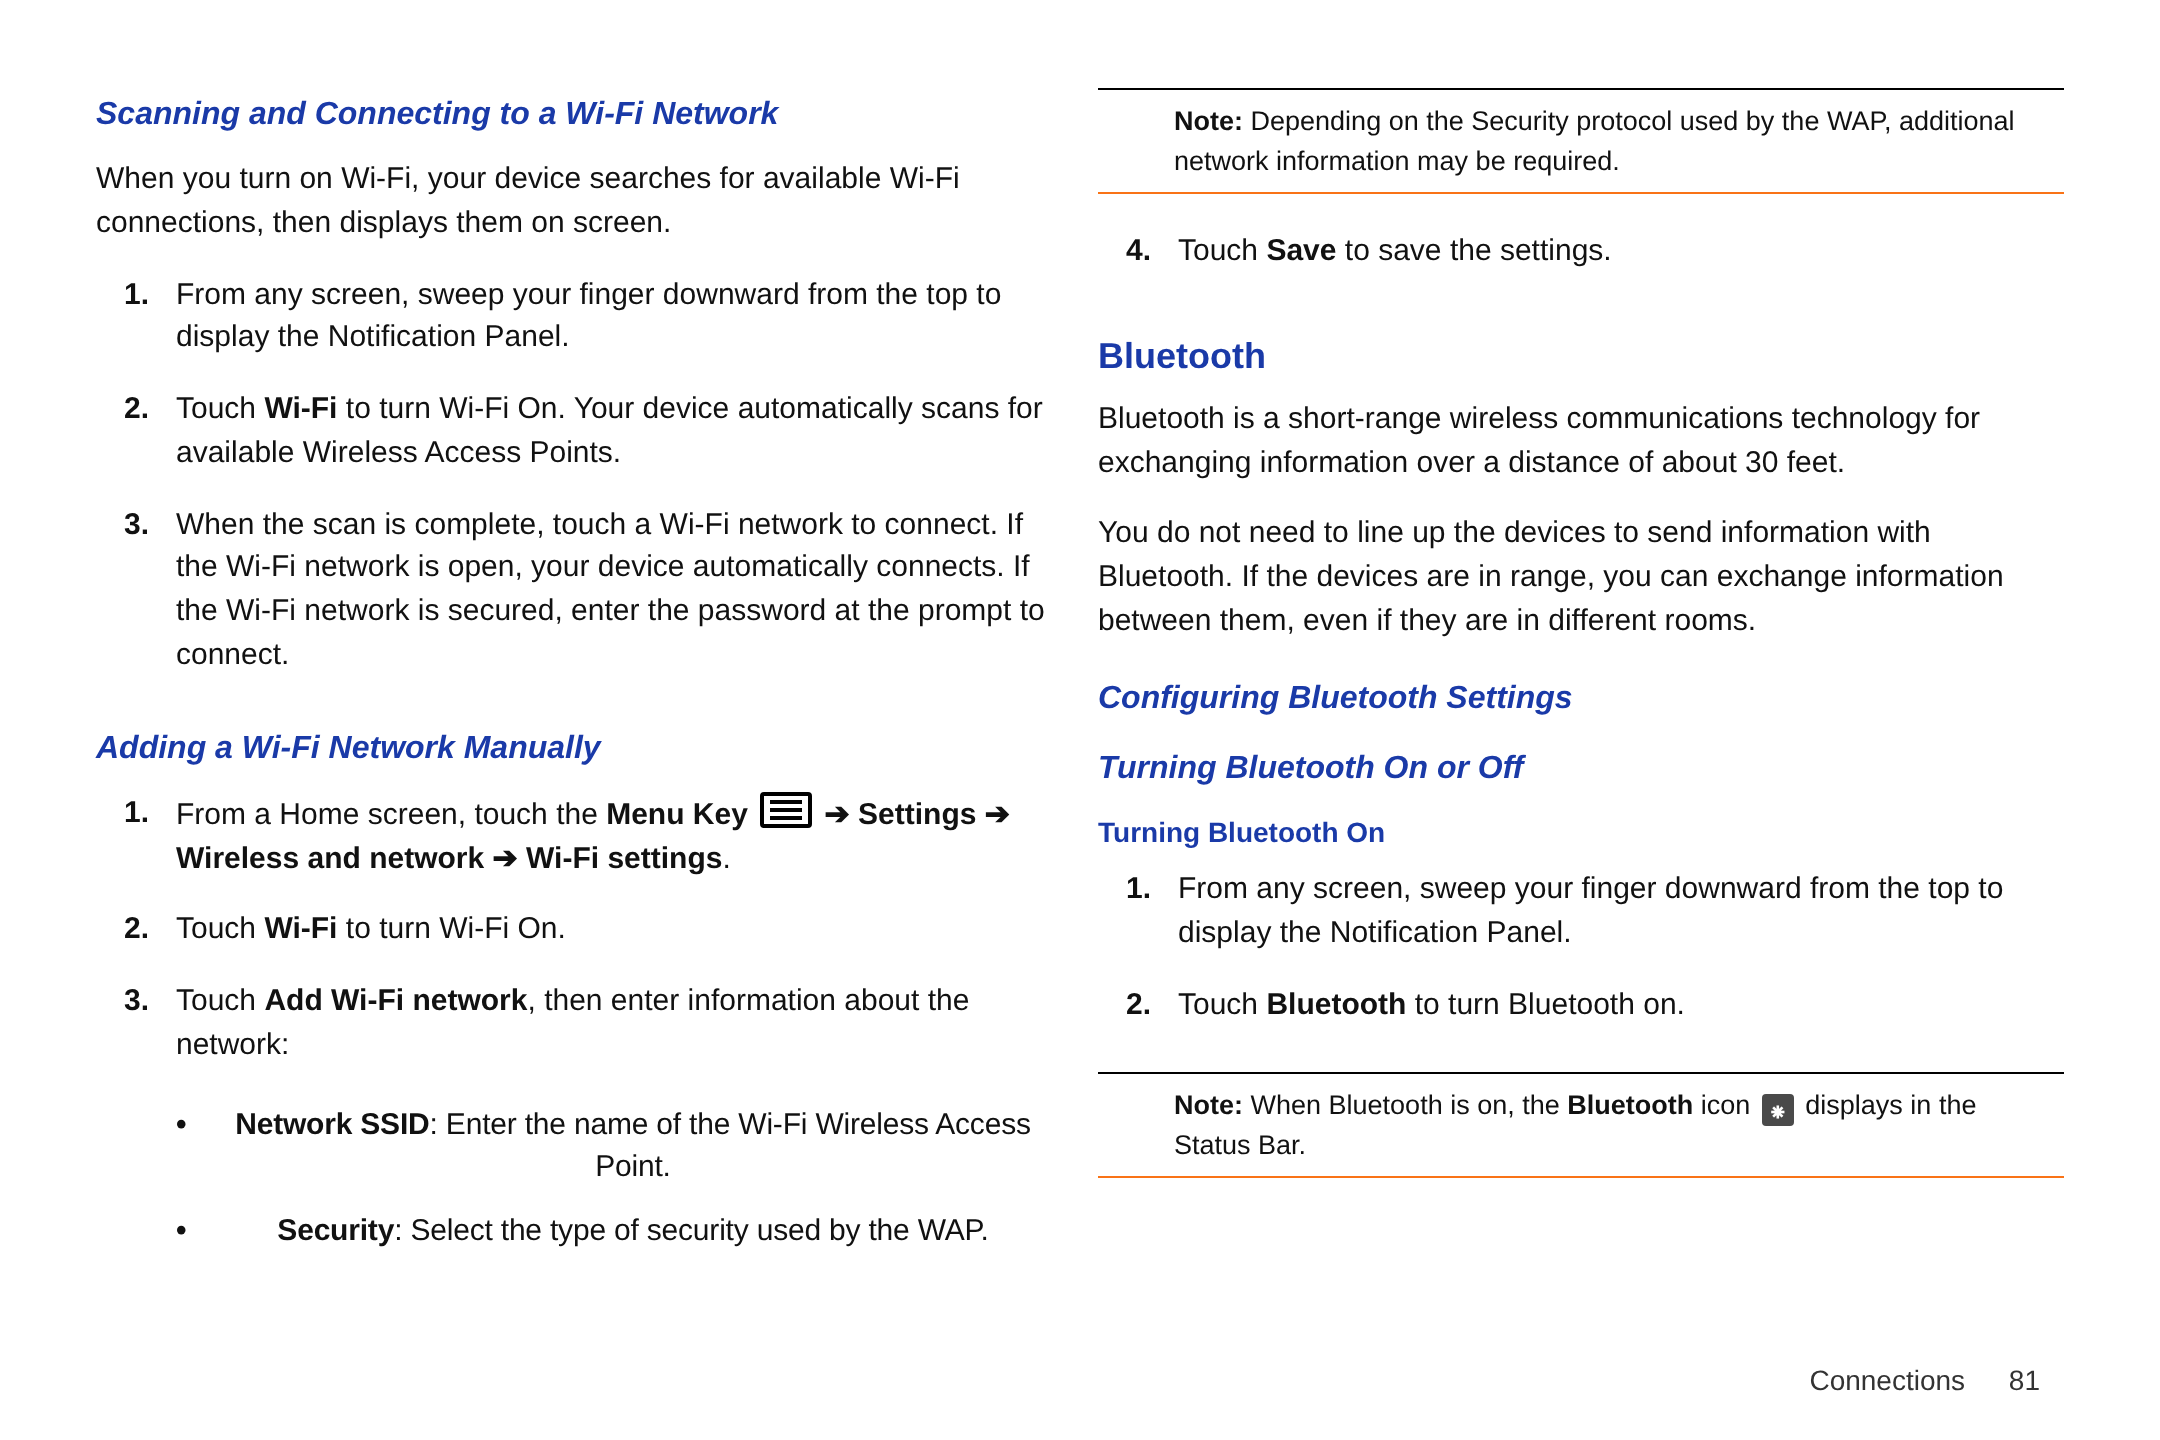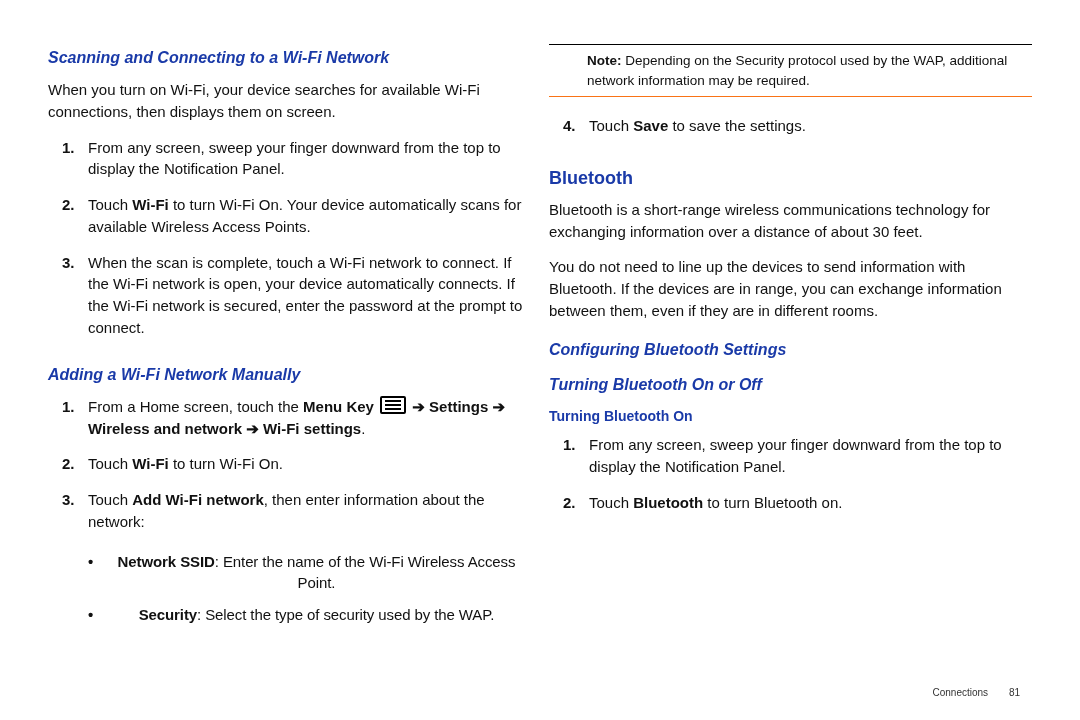--- a/index.html
+++ b/index.html
@@ -131,21 +131,21 @@
     text-align: center;
     border-radius: 2px;
     vertical-align: -2px;
     margin: 0 2px;
     font-weight: 700;
   }
   .footer {
     position: absolute;
     bottom: 22px;
     right: 60px;
-    font-size: 10px;
+    font-size: 14px;
     color: #333;
   }
   .footer .sec { margin-right: 18px; }
   .cond { letter-spacing: -0.1px; text-align: center; }
 </style>
 </head>
 <body>
 
 <div class="page">
 
@@ -196,19 +196,25 @@
 
     <div class="sub-blue">Configuring Bluetooth Settings</div>
 
     <div class="sub-blue">Turning Bluetooth On or Off</div>
     <div class="h4-blue">Turning Bluetooth On</div>
     <ol class="num">
       <li><span>From any screen, sweep your finger downward from the top to display the Notification Panel.</span></li>
       <li><span>Touch <b>Bluetooth</b> to turn Bluetooth on.</span></li>
     </ol>
 
+    <div class="note-box">
+      <span class="note-body">
+        <span class="bold">Note:</span>
+        <span>When Bluetooth is on, the </span><span class="bold">Bluetooth</span><span> icon </span><span class="bt-icon">⁕</span><span> displays in the Status Bar.</span>
+      </span>
+    </div>
   </div>
 
   <div class="footer">
     <span class="sec">Connections</span>
     <span>81</span>
   </div>
 </div>
 
 </body></html>

